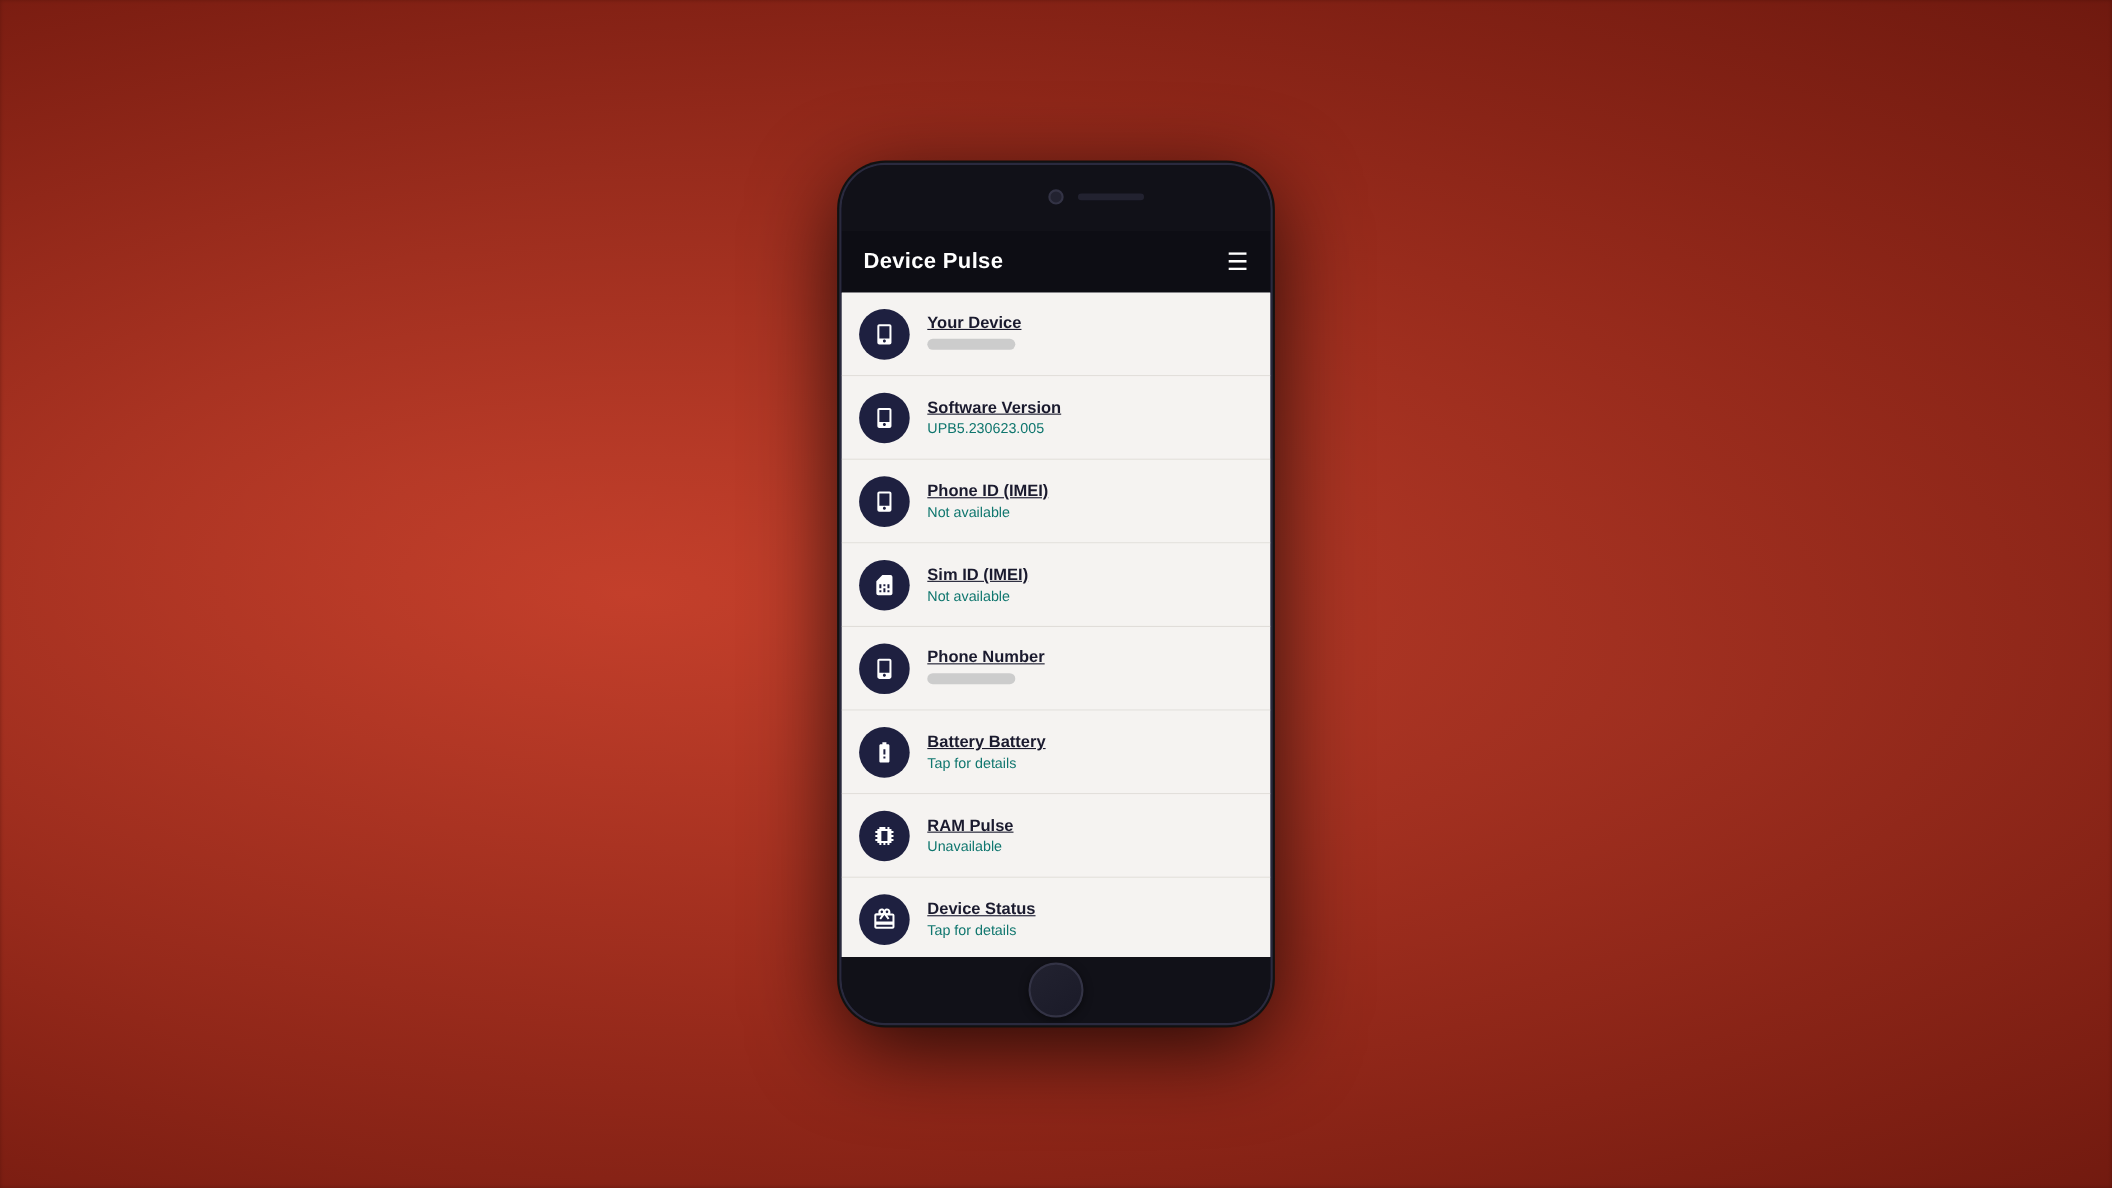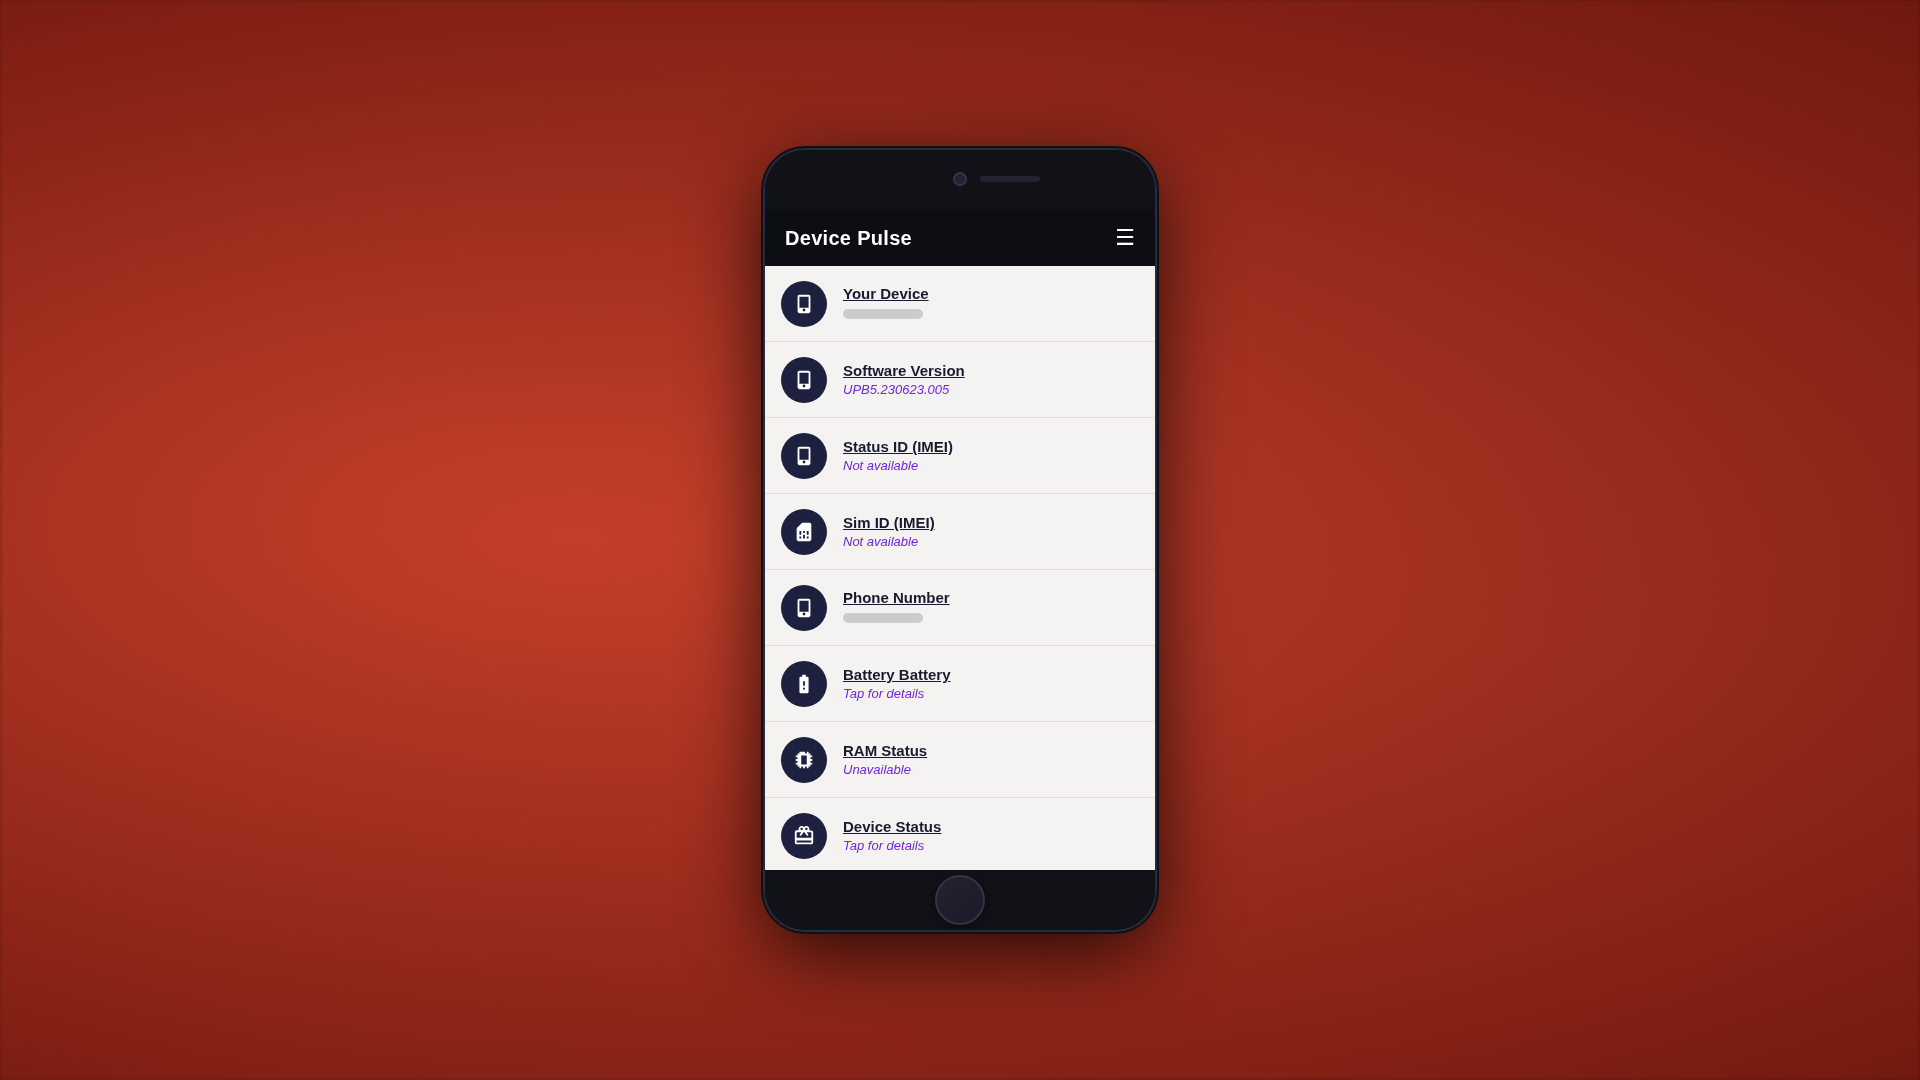--- a/index.html
+++ b/index.html
@@ -158,22 +158,21 @@
     .item-label {
       font-size: 15px;
       font-weight: 600;
       color: #1a1a2e;
       margin-bottom: 3px;
       text-decoration: underline;
     }
 
     .item-value {
       font-size: 13px;
-      color: #6d28d9;
-      font-style: italic;
+      color: #0f766e;
     }
 
     .item-value-bar {
       width: 80px;
       height: 10px;
       background: #ccc;
       border-radius: 5px;
       display: inline-block;
     }
 
@@ -241,21 +240,21 @@
         </div>
       </div>
 
       <div class="list-item">
         <div class="item-icon-wrap">
           <svg viewBox="0 0 24 24">
               <path d="M17 2H7C5.9 2 5 2.9 5 4v16c0 1.1.9 2 2 2h10c1.1 0 2-.9 2-2V4c0-1.1-.9-2-2-2zm-5 18c-.83 0-1.5-.67-1.5-1.5S11.17 17 12 17s1.5.67 1.5 1.5S12.83 20 12 20zm5-4H7V4h10v12z"></path>
             </svg>
         </div>
         <div class="item-text">
-          <div class="item-label">Status ID (IMEI)</div>
+          <div class="item-label">Phone ID (IMEI)</div>
           <div class="item-value">Not available</div>
         </div>
       </div>
 
       <div class="list-item">
         <div class="item-icon-wrap">
           <svg viewBox="0 0 24 24">
               <path d="M19.99 4c0-1.1-.89-2-1.99-2h-8L4 8v12c0 1.1.9 2 2 2h12c1.1 0 2-.9 2-2V4zM9 19H7v-2h2v2zm8 0h-2v-2h2v2zm-8-4H7v-4h2v4zm4 4h-2v-4h2v4zm0-6h-2v-2h2v2zm4 2h-2v-4h2v4z"></path>
             </svg>
         </div>
@@ -289,21 +288,21 @@
         </div>
       </div>
 
       <div class="list-item">
         <div class="item-icon-wrap">
           <svg viewBox="0 0 24 24">
               <path d="M9 3H7v2H5v2H3v2h2v2H3v2h2v2H3v2h2v2h2v2h2v-2h2v2h2v-2h2v2h2v-2h2v-2h2v-2h-2v-2h2v-2h-2V9h2V7h-2V5h-2V3h-2v2h-2V3H9zm0 4h6v10H9V7z"></path>
             </svg>
         </div>
         <div class="item-text">
-          <div class="item-label">RAM Status</div>
+          <div class="item-label">RAM Pulse</div>
           <div class="item-value">Unavailable</div>
         </div>
       </div>
 
       <div class="list-item">
         <div class="item-icon-wrap">
           <svg viewBox="0 0 24 24">
               <path d="M20 6h-2.18c.07-.44.18-.88.18-1.33C18 2.54 16.46 1 14.57 1c-1.04 0-1.96.5-2.57 1.26L12 2.39l-.02-.14C11.38 1.5 10.46 1 9.43 1 7.54 1 6 2.54 6 4.44c0 .45.1.9.18 1.33H4c-1.11 0-1.99.89-1.99 2L2 19c0 1.11.89 2 2 2h16c1.11 0 2-.89 2-2V8c0-1.11-.89-2-2-2zm-5.43-3c.72 0 1.3.58 1.3 1.3 0 .72-.58 1.3-1.3 1.3-.72 0-1.3-.58-1.3-1.3 0-.72.58-1.3 1.3-1.3zM9.43 3c.72 0 1.3.58 1.3 1.3 0 .72-.58 1.3-1.3 1.3-.72 0-1.3-.58-1.3-1.3C8.13 3.58 8.71 3 9.43 3zM20 19H4v-2h16v2zm0-5H4V8h5.08L7 10.83 8.62 12 11 8.76l1-1.36 1 1.36L15.38 12 17 10.83 14.92 8H20v6z"></path>
             </svg>
         </div>

